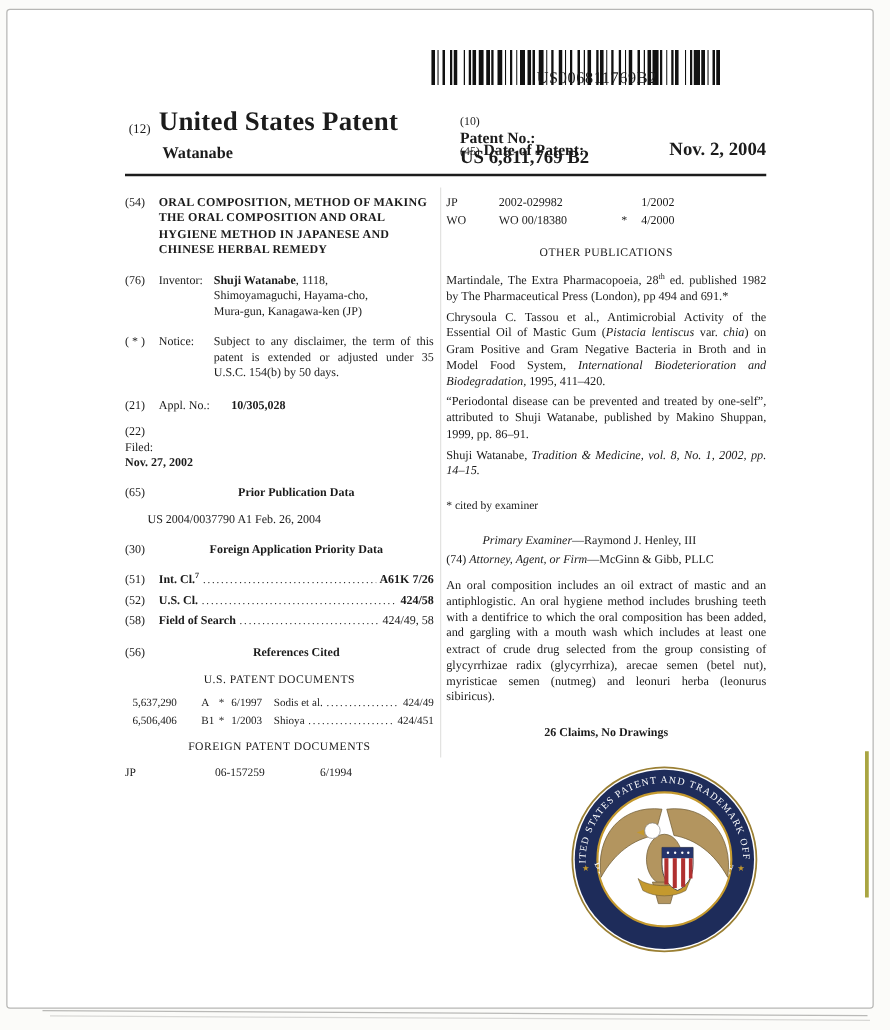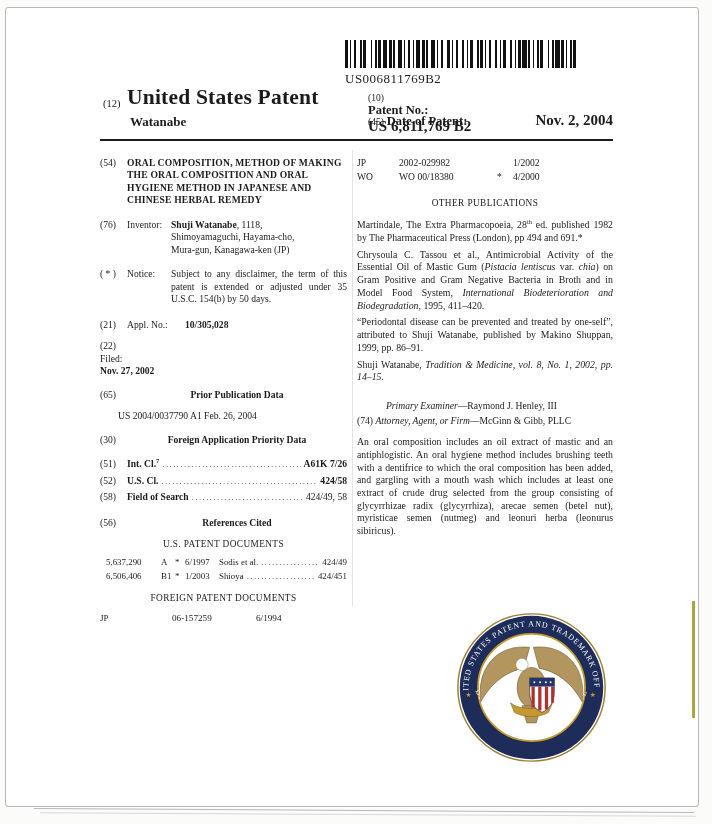--- a/index.html
+++ b/index.html
@@ -14,21 +14,21 @@
     background:#ffffff;border:1px solid #b7b7b5;border-radius:3px;
   }
   .edge-b1{position:absolute;left:34px;right:18px;bottom:13px;height:1px;background:#b9b9b7;transform:rotate(.35deg);}
   .edge-b2{position:absolute;left:40px;right:16px;bottom:9px;height:1px;background:#d8d8d6;transform:rotate(.3deg);}
   .edge-r{position:absolute;right:17px;top:601px;width:3px;height:117px;background:#a9a542;}
   .abs{position:absolute;}
 
   
   #barcode{left:345px;top:40px;width:265px;height:28px;display:flex;overflow:hidden;align-items:stretch;}
   #barcode span{display:block;height:100%;flex:none;}
-  #barcode-text{left:345px;top:71px;width:265px;font-size:13px;letter-spacing:.5px;}
+  #barcode-text{left:345px;top:54px;width:265px;text-align:center;font-size:13px;letter-spacing:.5px;}
 
   
   #h-kind{left:103px;top:98px;font-size:10.5px;}
   #h-title{left:127px;top:85px;font-size:21.5px;font-weight:bold;letter-spacing:.2px;}
   #h-surname{left:130px;top:114px;font-size:13px;font-weight:bold;}
   .h-row{left:368px;width:245px;display:flex;align-items:baseline;}
   #h-row1{top:93px;flex-direction:column;} #h-row2{top:112px;}
   .h-num{font-size:9.5px;margin-right:3px;}
   .h-label{font-size:12.5px;font-weight:bold;}
   .h-val{flex:1;text-align:right;font-size:15px;font-weight:bold;white-space:nowrap;}
@@ -301,32 +301,34 @@
     <span>4/2000</span>
   </div>
 
   <div class="c" style="margin-top:13px;font-size:9.3px;letter-spacing:.4px;">OTHER PUBLICATIONS</div>
 
   <p class="j" style="margin-top:9px;font-size:9.8px;"><span>Martindale, The Extra Pharmacopoeia, 28</span><sup>th</sup><span> ed. published 1982 by The Pharmaceutical Press (London), pp 494 and 691.*</span></p>
   <p class="j" style="margin-top:4px;font-size:9.8px;"><span>Chrysoula C. Tassou et al., Antimicrobial Activity of the Essential Oil of Mastic Gum (</span><span class="it">Pistacia lentiscus</span><span> var. </span><span class="it">chia</span><span>) on Gram Positive and Gram Negative Bacteria in Broth and in Model Food System, </span><span class="it">International Biodeterioration and Biodegradation</span><span>, 1995, 411–420.</span></p>
   <p class="j" style="margin-top:4px;font-size:9.8px;"><span>“Periodontal disease can be prevented and treated by one-self”, attributed to Shuji Watanabe, published by Makino Shuppan, 1999, pp. 86–91.</span></p>
   <p class="j" style="margin-top:4px;font-size:9.8px;"><span>Shuji Watanabe, </span><span class="it">Tradition &amp; Medicine, vol. 8, No. 1, 2002, pp. 14–15.</span></p>
 
+  <div style="margin-top:15px;font-size:9.3px;">* cited by examiner</div>
 
   <div style="margin-top:16px;margin-left:29px;">
     <span class="it">Primary Examiner</span><span>—Raymond J. Henley, III</span>
   </div>
   <div style="margin-top:2px;">
     <span>(74)</span>
     <span class="it">Attorney, Agent, or Firm</span><span>—McGinn &amp; Gibb, PLLC</span>
   </div>
 
 
   <p class="j" style="margin-top:9px;font-size:9.8px;">An oral composition includes an oil extract of mastic and an antiphlogistic. An oral hygiene method includes brushing teeth with a dentifrice to which the oral composition has been added, and gargling with a mouth wash which includes at least one extract of crude drug selected from the group consisting of glycyrrhizae radix (glycyrrhiza), arecae semen (betel nut), myristicae semen (nutmeg) and leonuri herba (leonurus sibiricus).</p>
 
+  <div class="c b" style="margin-top:16px;">26 Claims, No Drawings</div>
 </div>
 
 <svg id="seal" class="abs" viewBox="0 0 160 160">
   <circle cx="80" cy="80" r="77" fill="#ffffff" stroke="#9a7f33" stroke-width="1.5"></circle>
   <circle cx="80" cy="80" r="75" fill="#1e2c5a"></circle>
   <circle cx="80" cy="80" r="56" fill="#ffffff" stroke-width="1.8" stroke="#c4992e"></circle>
   <defs>
     <path id="arcTop" d="M 14,82 A 66,66 0 0 1 146,82" fill="none"></path>
     <path id="arcBot" d="M 19,76 A 63,63 0 0 0 141,76" fill="none"></path>
   </defs>

